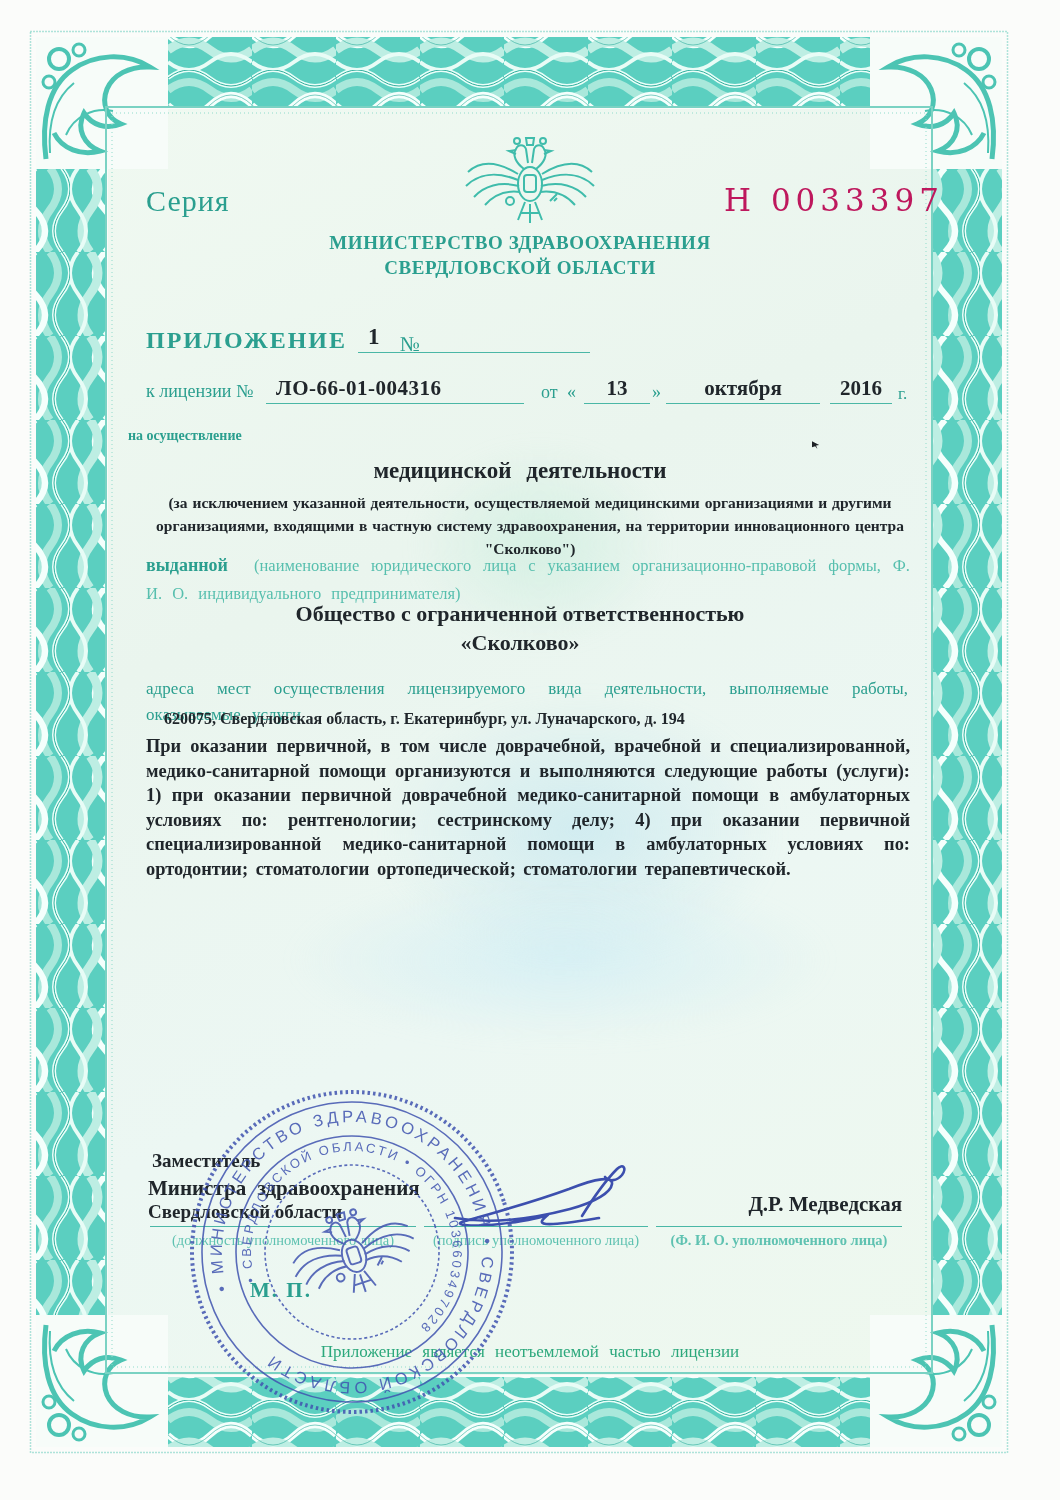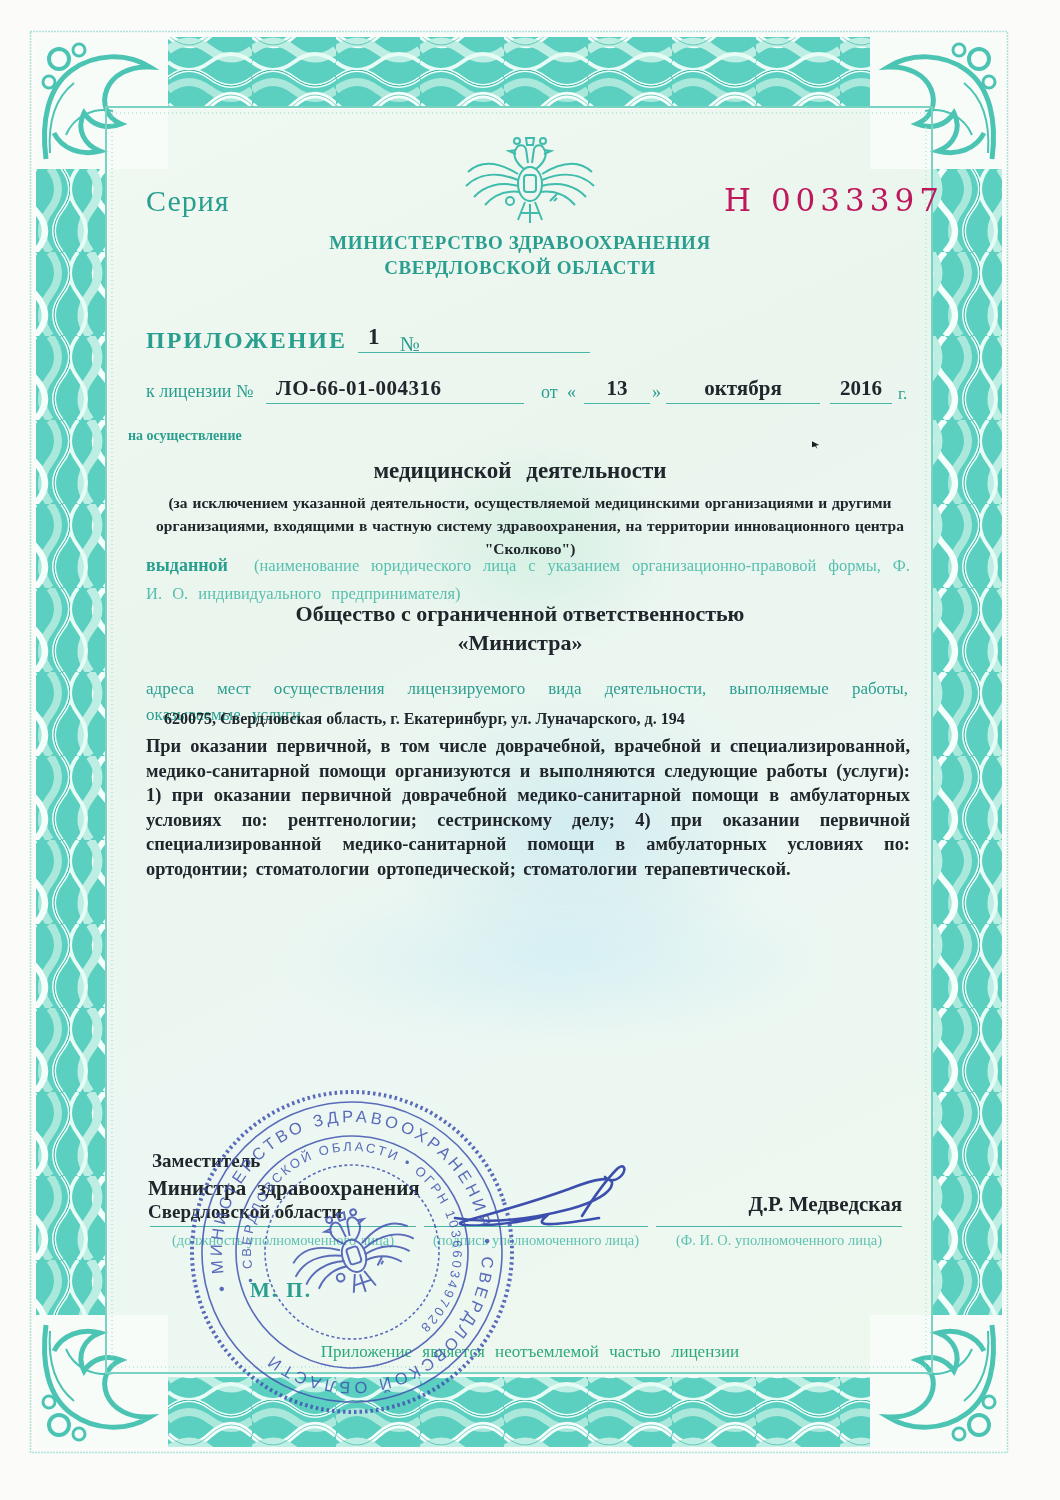--- a/index.html
+++ b/index.html
@@ -54,21 +54,21 @@
   .pos1{left:152px;top:1150px;font-size:19px;}
   .pos2{left:148px;top:1176px;font-size:21px;word-spacing:6px;}
   .pos3{left:148px;top:1201px;font-size:19px;}
   .ul-pos{left:150px;top:1226px;width:266px;}
   .cap-pos{left:128px;top:1232px;width:310px;}
   .sig-svg{left:430px;top:1158px;z-index:2;}
   .ul-sig{left:424px;top:1226px;width:224px;}
   .cap-sig{left:420px;top:1232px;width:232px;}
   .name{left:656px;top:1192px;width:246px;font-size:21px;text-align:right;}
   .ul-name{left:656px;top:1226px;width:246px;}
-  .cap-name{left:652px;top:1232px;width:254px;}
+  .cap-name{left:652px;top:1232px;width:254px;font-weight:bold;}
   .mp{left:250px;top:1278px;font-size:21px;letter-spacing:2px;z-index:2;}
   .footer-note{left:130px;top:1342px;width:800px;font-size:17px;color:#2ca87c;word-spacing:6px;}
   .stamp{position:absolute;left:180px;top:1080px;z-index:3;opacity:0.86;}
 </style>
 </head>
 <body>
 
 <div class="page">
 
   <div class="content-bg"></div>
@@ -179,21 +179,21 @@
   <div class="speck abs"></div>
   <div class="abs activity center dark b">медицинской деятельности</div>
   <div class="abs exception center dark b">(за исключением указанной деятельности, осуществляемой медицинскими организациями и другими организациями, входящими в частную систему здравоохранения, на территории инновационного центра "Сколково")</div>
 
   <div class="abs issued just teal-light">
     <span class="lbl teal b">выданной</span><span>(наименование юридического лица с указанием организационно-правовой формы, Ф. И. О. индивидуального предпринимателя)</span>
   </div>
 
   <div class="abs org center dark b">
     <div>Общество с ограниченной ответственностью</div>
-    <div>«Министра»</div>
+    <div>«Сколково»</div>
   </div>
 
   <div class="abs addr-label just teal">адреса мест осуществления лицензируемого вида деятельности, выполняемые работы, оказываемые услуги</div>
   <div class="abs addr dark b">620075, Свердловская область, г. Екатеринбург, ул. Луначарского, д. 194</div>
   <div class="abs works just dark b">При оказании первичной, в том числе доврачебной, врачебной и специализированной, медико-санитарной помощи организуются и выполняются следующие работы (услуги): 1) при оказании первичной доврачебной медико-санитарной помощи в амбулаторных условиях по: рентгенологии; сестринскому делу; 4) при оказании первичной специализированной медико-санитарной помощи в амбулаторных условиях по: ортодонтии; стоматологии ортопедической; стоматологии терапевтической.</div>
 
   <div class="abs pos1 dark b">Заместитель</div>
   <div class="abs pos2 dark b">Министра здравоохранения</div>
   <div class="abs pos3 dark b">Свердловской области</div>
   <div class="uline ul-pos"></div>

